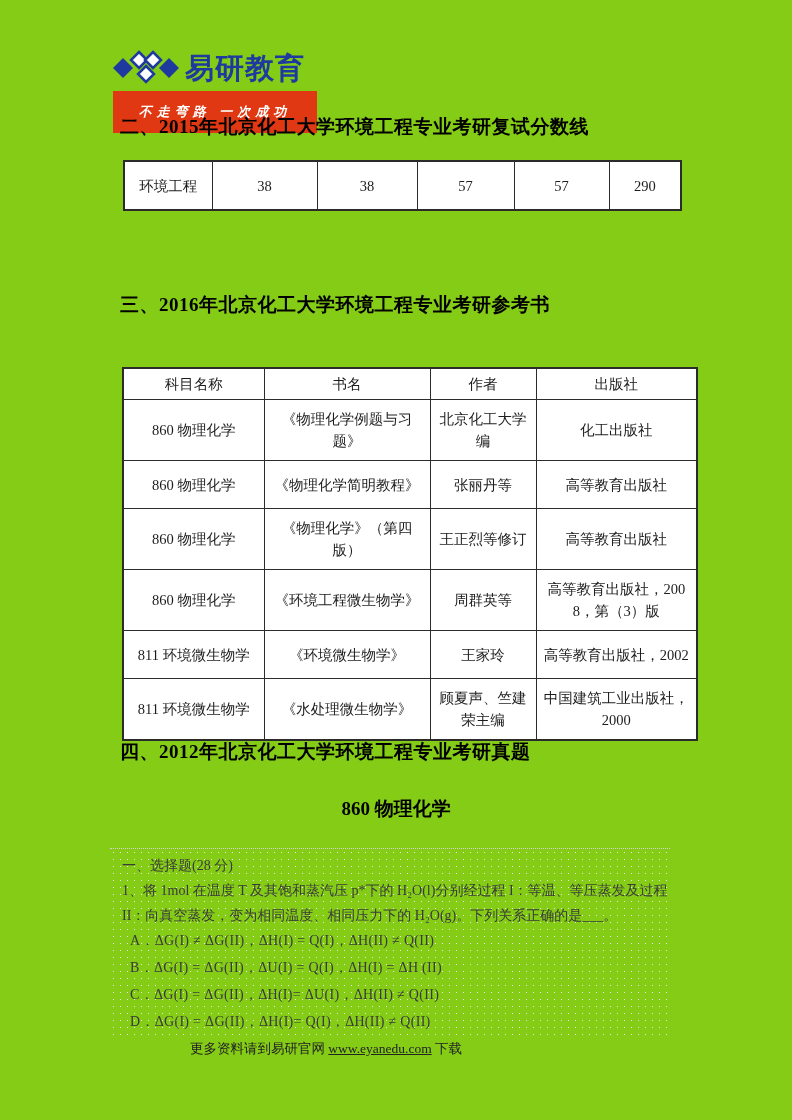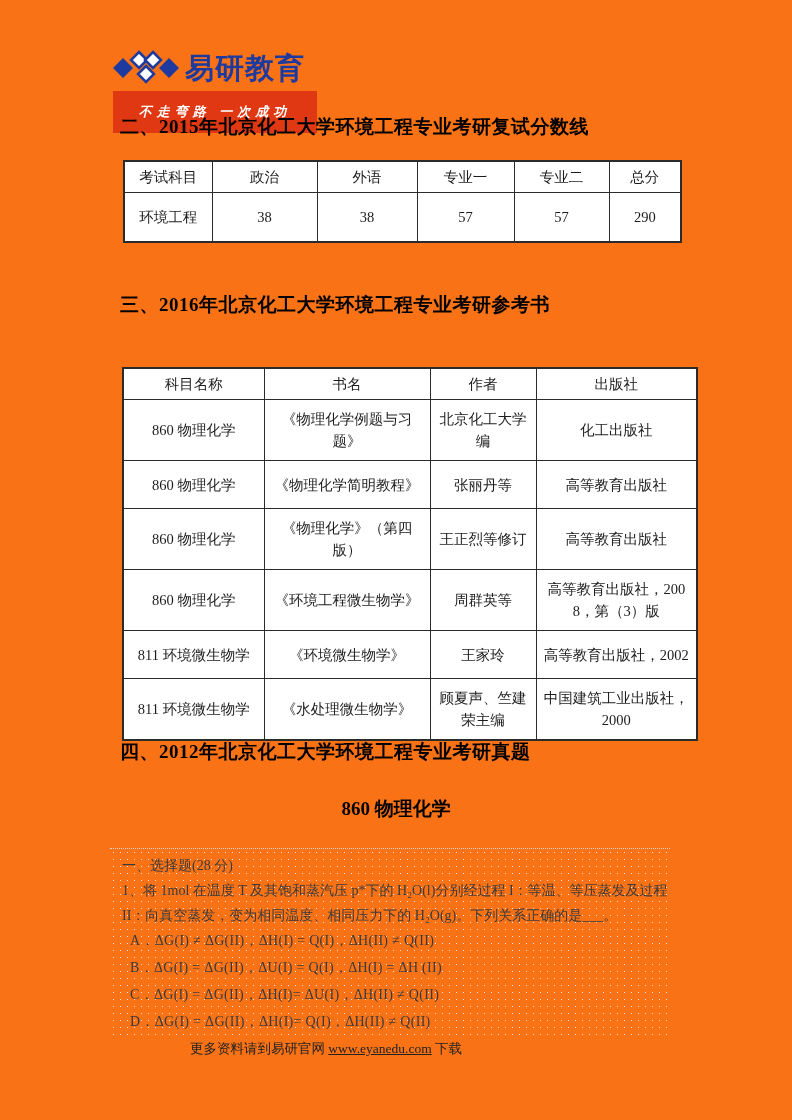--- a/index.html
+++ b/index.html
@@ -6,21 +6,21 @@
   html, body { background: #fff; }
   body {
     font-family: "Liberation Serif", "DejaVu Serif", serif;
     color: #1c1c1c;
   }
   .page {
     position: relative;
     width: 792px;
     height: 1120px;
     margin: 0 auto;
-    background: #f97316;
+    background: #84cc16;
     overflow: hidden;
   }
 
   
   .logo { position: absolute; left: 113px; top: 48px; width: 210px; }
   .logo-top { display: flex; align-items: center; gap: 6px; }
   .logo-mark { width: 66px; height: 40px; flex: 0 0 auto; }
   .brand-name {
     font-family: "Liberation Sans", "DejaVu Sans", sans-serif;
     font-size: 29px; font-weight: bold; color: #1e3a9e;
@@ -117,28 +117,20 @@
   <table class="score-table">
     <colgroup>
       <col style="width:88px">
         <col style="width:105px">
         <col style="width:100px">
       <col style="width:97px">
         <col style="width:95px">
         <col style="width:72px">
     </colgroup>
     <tbody>
-        <tr>
-      <th>考试科目</th>
-      <th>政治</th>
-      <th>外语</th>
-      <th>专业一</th>
-      <th>专业二</th>
-      <th>总分</th>
-    </tr>
     <tr>
       <td>环境工程</td>
       <td>38</td>
       <td>38</td>
       <td>57</td>
       <td>57</td>
       <td>290</td>
     </tr>
   </tbody>
     </table>

